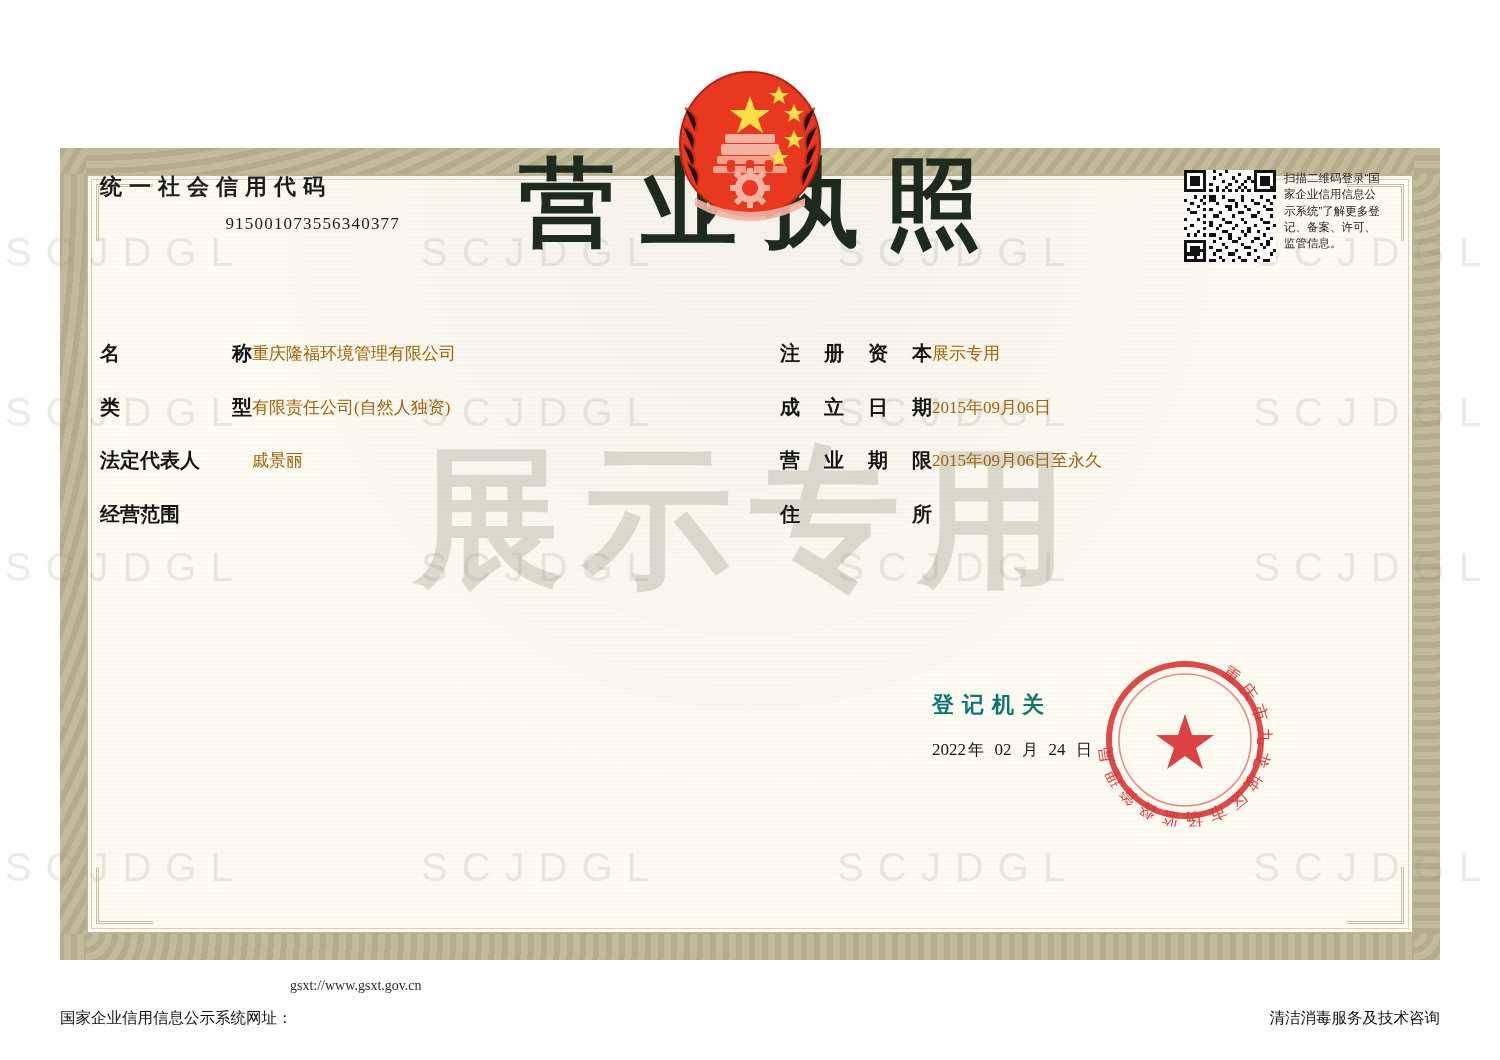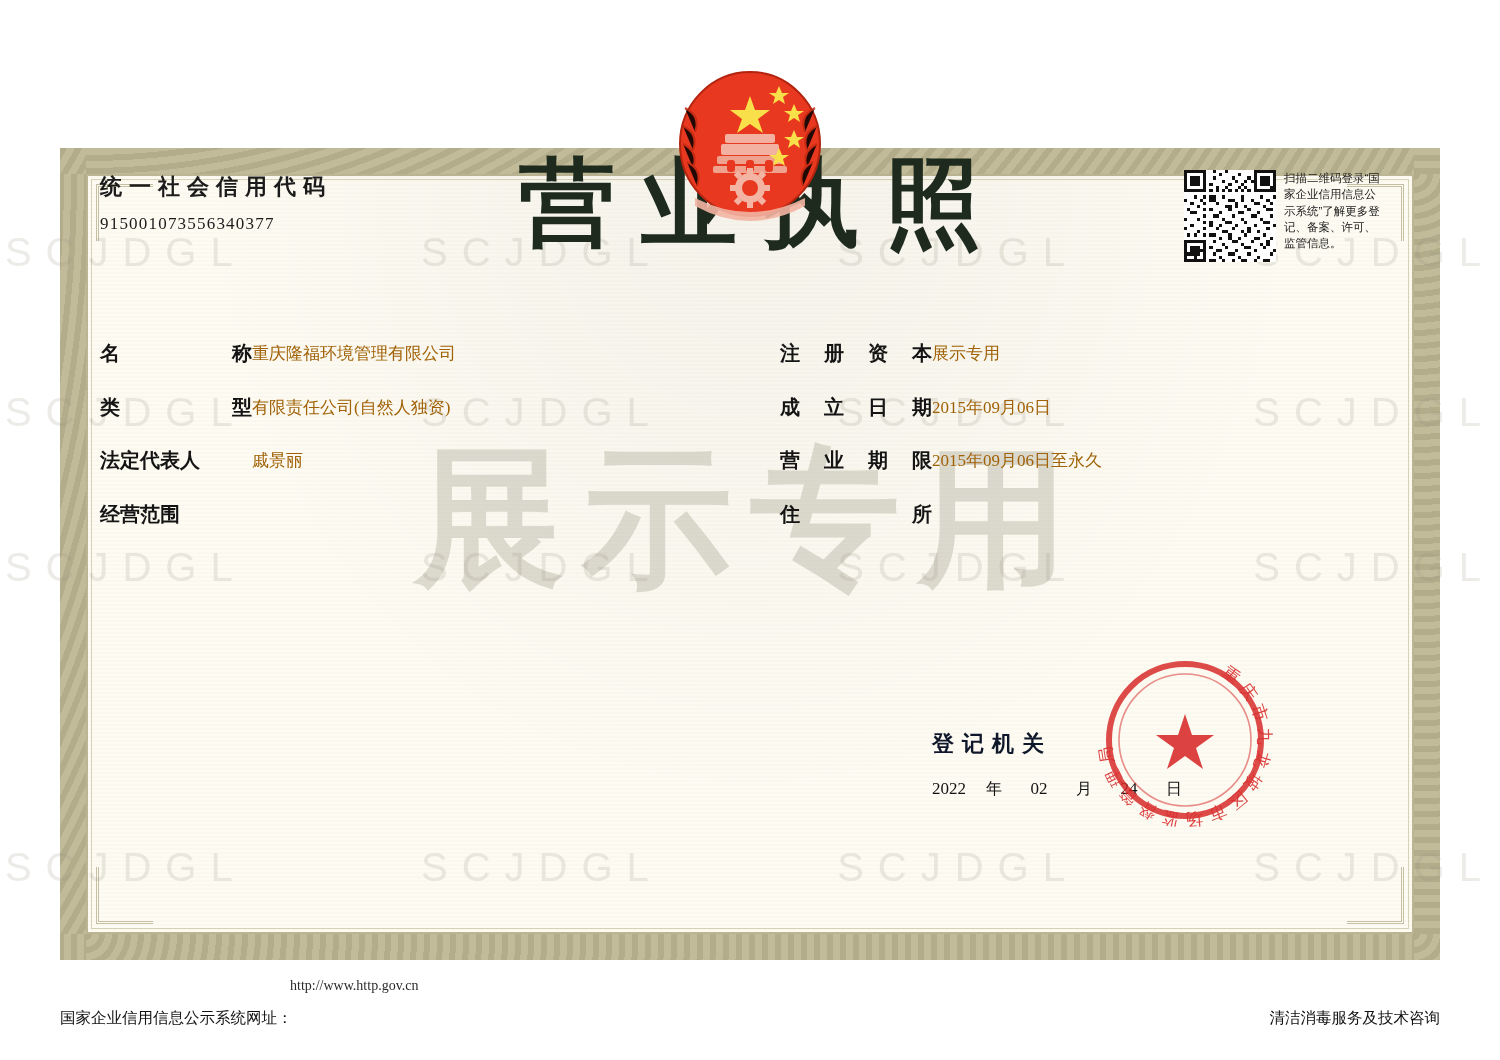--- a/index.html
+++ b/index.html
@@ -139,20 +139,21 @@
     font-weight: bold;
     color: #1b1b1b;
     font-family: Liberation Serif, serif;
   }
   #code-block .code-value {
     margin-top: 12px;
     font-size: 17px;
     letter-spacing: 1.2px;
     color: #1b1b1b;
     font-family: "Liberation Serif", serif;
+    text-align: right;
   }
 
   
   #main-title {
     position: absolute;
     left: 50%;
     transform: translateX(-50%);
     top: 140px;
     font-size: 96px;
     letter-spacing: 26px;
@@ -231,33 +232,32 @@
   #registry {
     position: absolute;
     left: 780px;
     top: 690px;
     width: 520px;
   }
   #registry .reg-label {
     font-size: 22px;
     font-weight: bold;
     letter-spacing: 8px;
-    color: #0f172a;
+    color: #0f766e;
     font-family: Liberation Sans, sans-serif;
     margin-left: 152px;
-    margin-top: 39px;
   }
   #registry .reg-date {
     margin-top: 20px;
     margin-left: 152px;
     font-size: 17px;
     color: #141414;
     display: flex;
     align-items: baseline;
-    gap: 20px;
+    gap: 2px;
     font-family: "Liberation Serif", serif;
   }
   #registry .reg-date .unit {
     font-family: "Liberation Sans", sans-serif;
     font-size: 16px;
   }
   #registry .reg-date .num { min-width: 34px; text-align: center; }
 
   
   #seal {
@@ -533,21 +533,21 @@
     <div class="reg-date">
       <span class="num">2022</span>
       <span class="unit">年</span>
       <span class="num">02</span>
       <span class="unit">月</span>
       <span class="num">24</span>
       <span class="unit">日</span>
     </div>
   </div>
 
-  <div class="footer-url">http://www.http.gov.cn</div>
+  <div class="footer-url">gsxt://www.gsxt.gov.cn</div>
   <div class="footer-left">国家企业信用信息公示系统网址：</div>
   <div class="footer-right">清洁消毒服务及技术咨询</div>
 </div>
 
 <svg id="seal" viewBox="0 0 200 200">
   <defs>
     <path id="sealArc" d="M100,100 m0,-74 a74,74 0 1,1 -0.1,0"></path>
   </defs>
   <circle cx="100" cy="100" r="76" fill="none" stroke="#d62222" stroke-width="6" opacity=".88"></circle>
   <circle cx="100" cy="100" r="66" fill="none" stroke="#d62222" stroke-width="1.6" opacity=".55"></circle>

